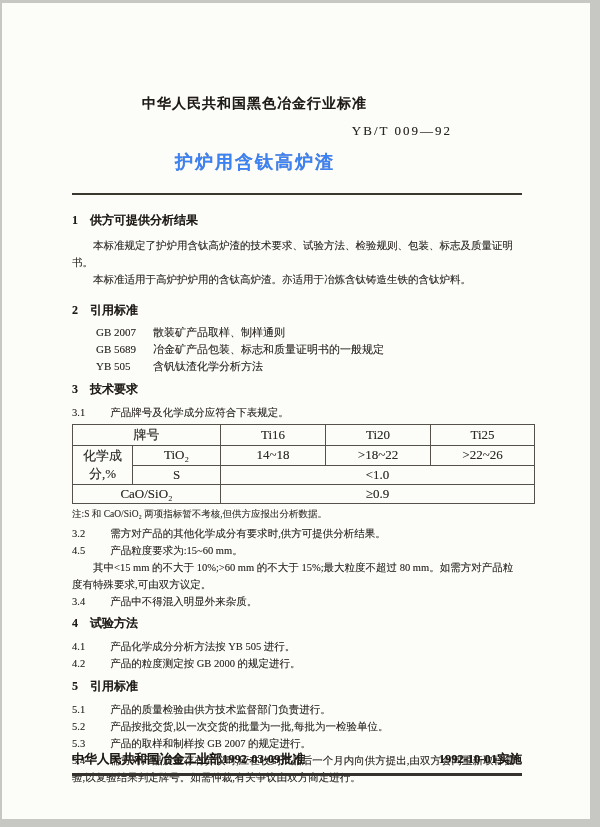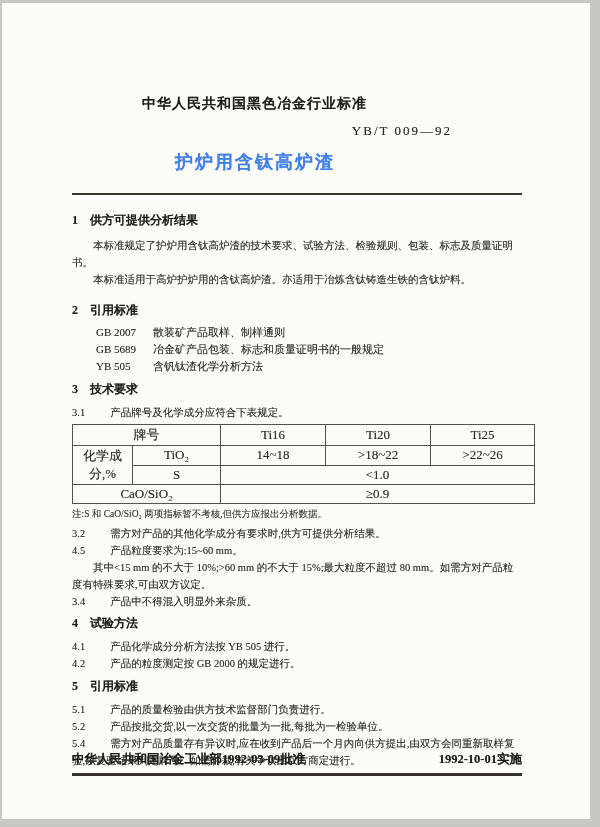--- a/index.html
+++ b/index.html
@@ -146,20 +146,23 @@
       <div class="sec-heading h5">
         <span class="num">5</span><span>引用标准</span>
       </div>
       <div class="clause c31">
         <span class="cnum">5.1</span><span>产品的质量检验由供方技术监督部门负责进行。</span>
       </div>
       <div class="clause">
         <span class="cnum">5.2</span><span>产品按批交货,以一次交货的批量为一批,每批为一检验单位。</span>
       </div>
       <div class="clause">
+        <span class="cnum">5.3</span><span>产品的取样和制样按 GB 2007 的规定进行。</span>
+      </div>
+      <div class="clause">
         <span class="cnum">5.4</span><span>需方对产品质量存有异议时,应在收到产品后一个月内向供方提出,由双方会同重新取样复验,以复验结果判定牌号。如需仲裁,有关争议由双方商定进行。</span>
       </div>
     </div>
 
     <div class="footer-row">
       <span>中华人民共和国冶金工业部1992-03-09批准</span>
       <span>1992-10-01实施</span>
     </div>
     <div class="bottom-rule"></div>
     <div class="page-num">10</div>

